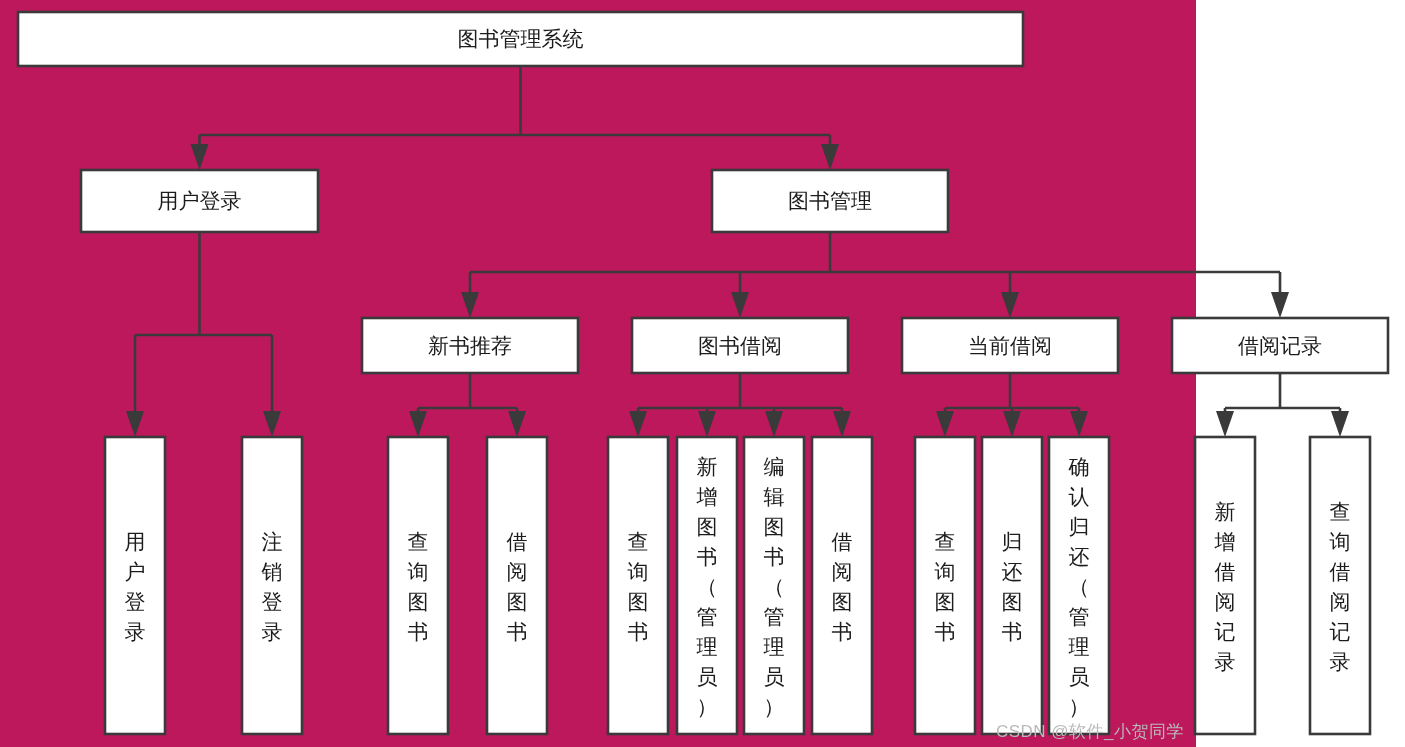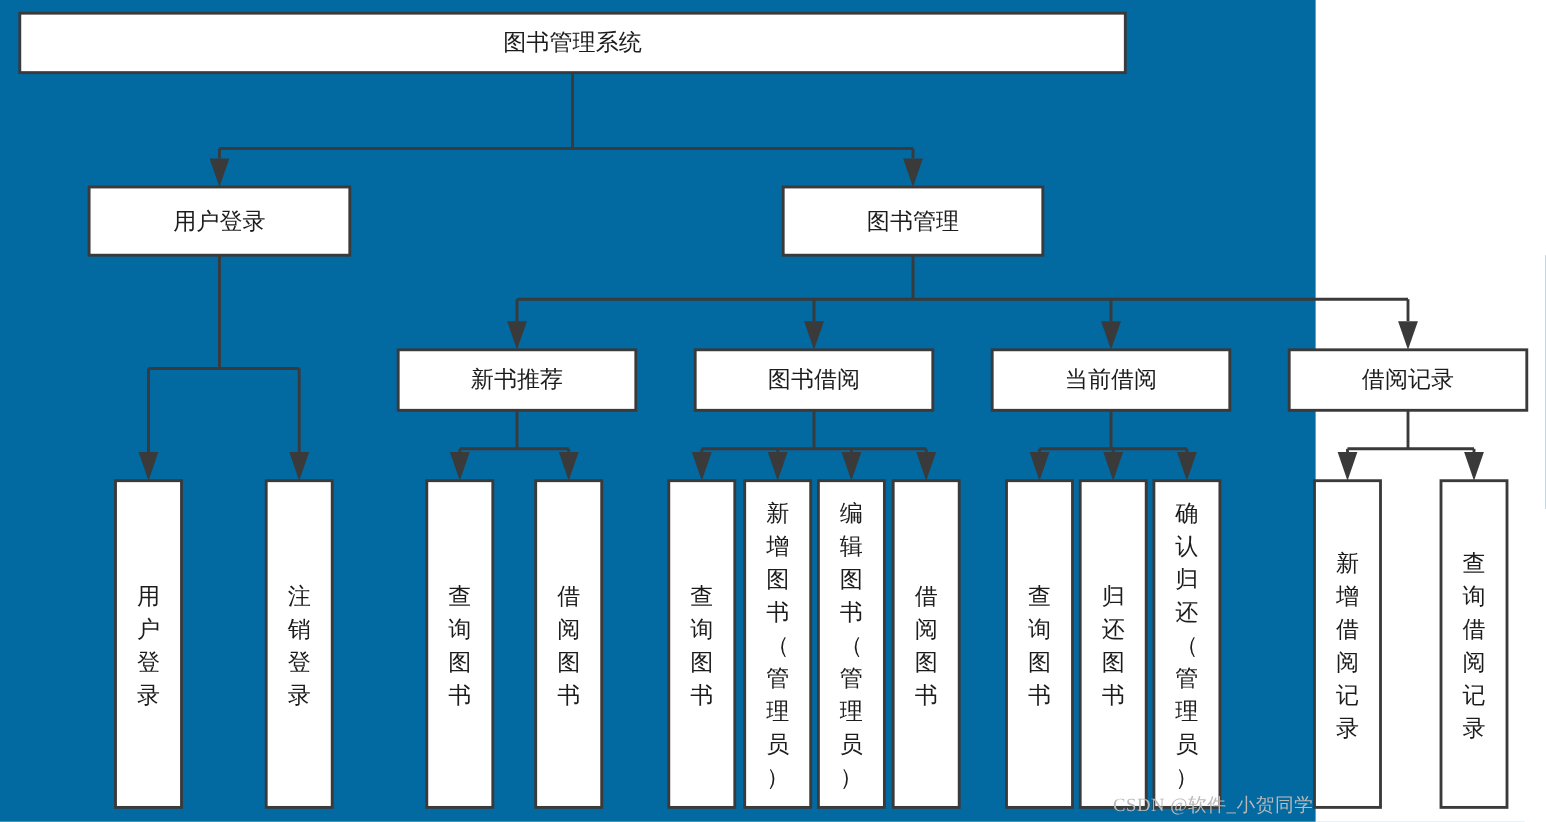--- a/index.html
+++ b/index.html
@@ -10,21 +10,21 @@
   body {
     width: 1405px;
     height: 747px;
     font-family: "DejaVu Sans", "Liberation Sans", sans-serif;
     overflow: hidden;
   }
   #diagram-root {
     position: relative;
     width: 1196px;
     height: 747px;
-    background: #0369a1;
+    background: #be185d;
   }
   svg#flow {
     position: absolute;
     left: 0;
     top: 0;
     width: 1405px;
     height: 747px;
     display: block;
   }
   .node-box {
@@ -50,23 +50,23 @@
     dominant-baseline: middle;
   }
   .node-label-v {
     font-family: "DejaVu Sans", "Liberation Sans", sans-serif;
     font-size: 21px;
     fill: #1c1c1c;
     text-anchor: middle;
   }
   .watermark {
     position: absolute;
-    right: 2px;
+    right: 12px;
     bottom: 4px;
-    font-family: Liberation Serif, serif;
+    font-family: Liberation Sans, sans-serif;
     font-size: 17px;
     color: #b9b9b9;
     letter-spacing: 0.5px;
     white-space: nowrap;
     user-select: none;
   }
 </style>
 </head>
 <body>
 

